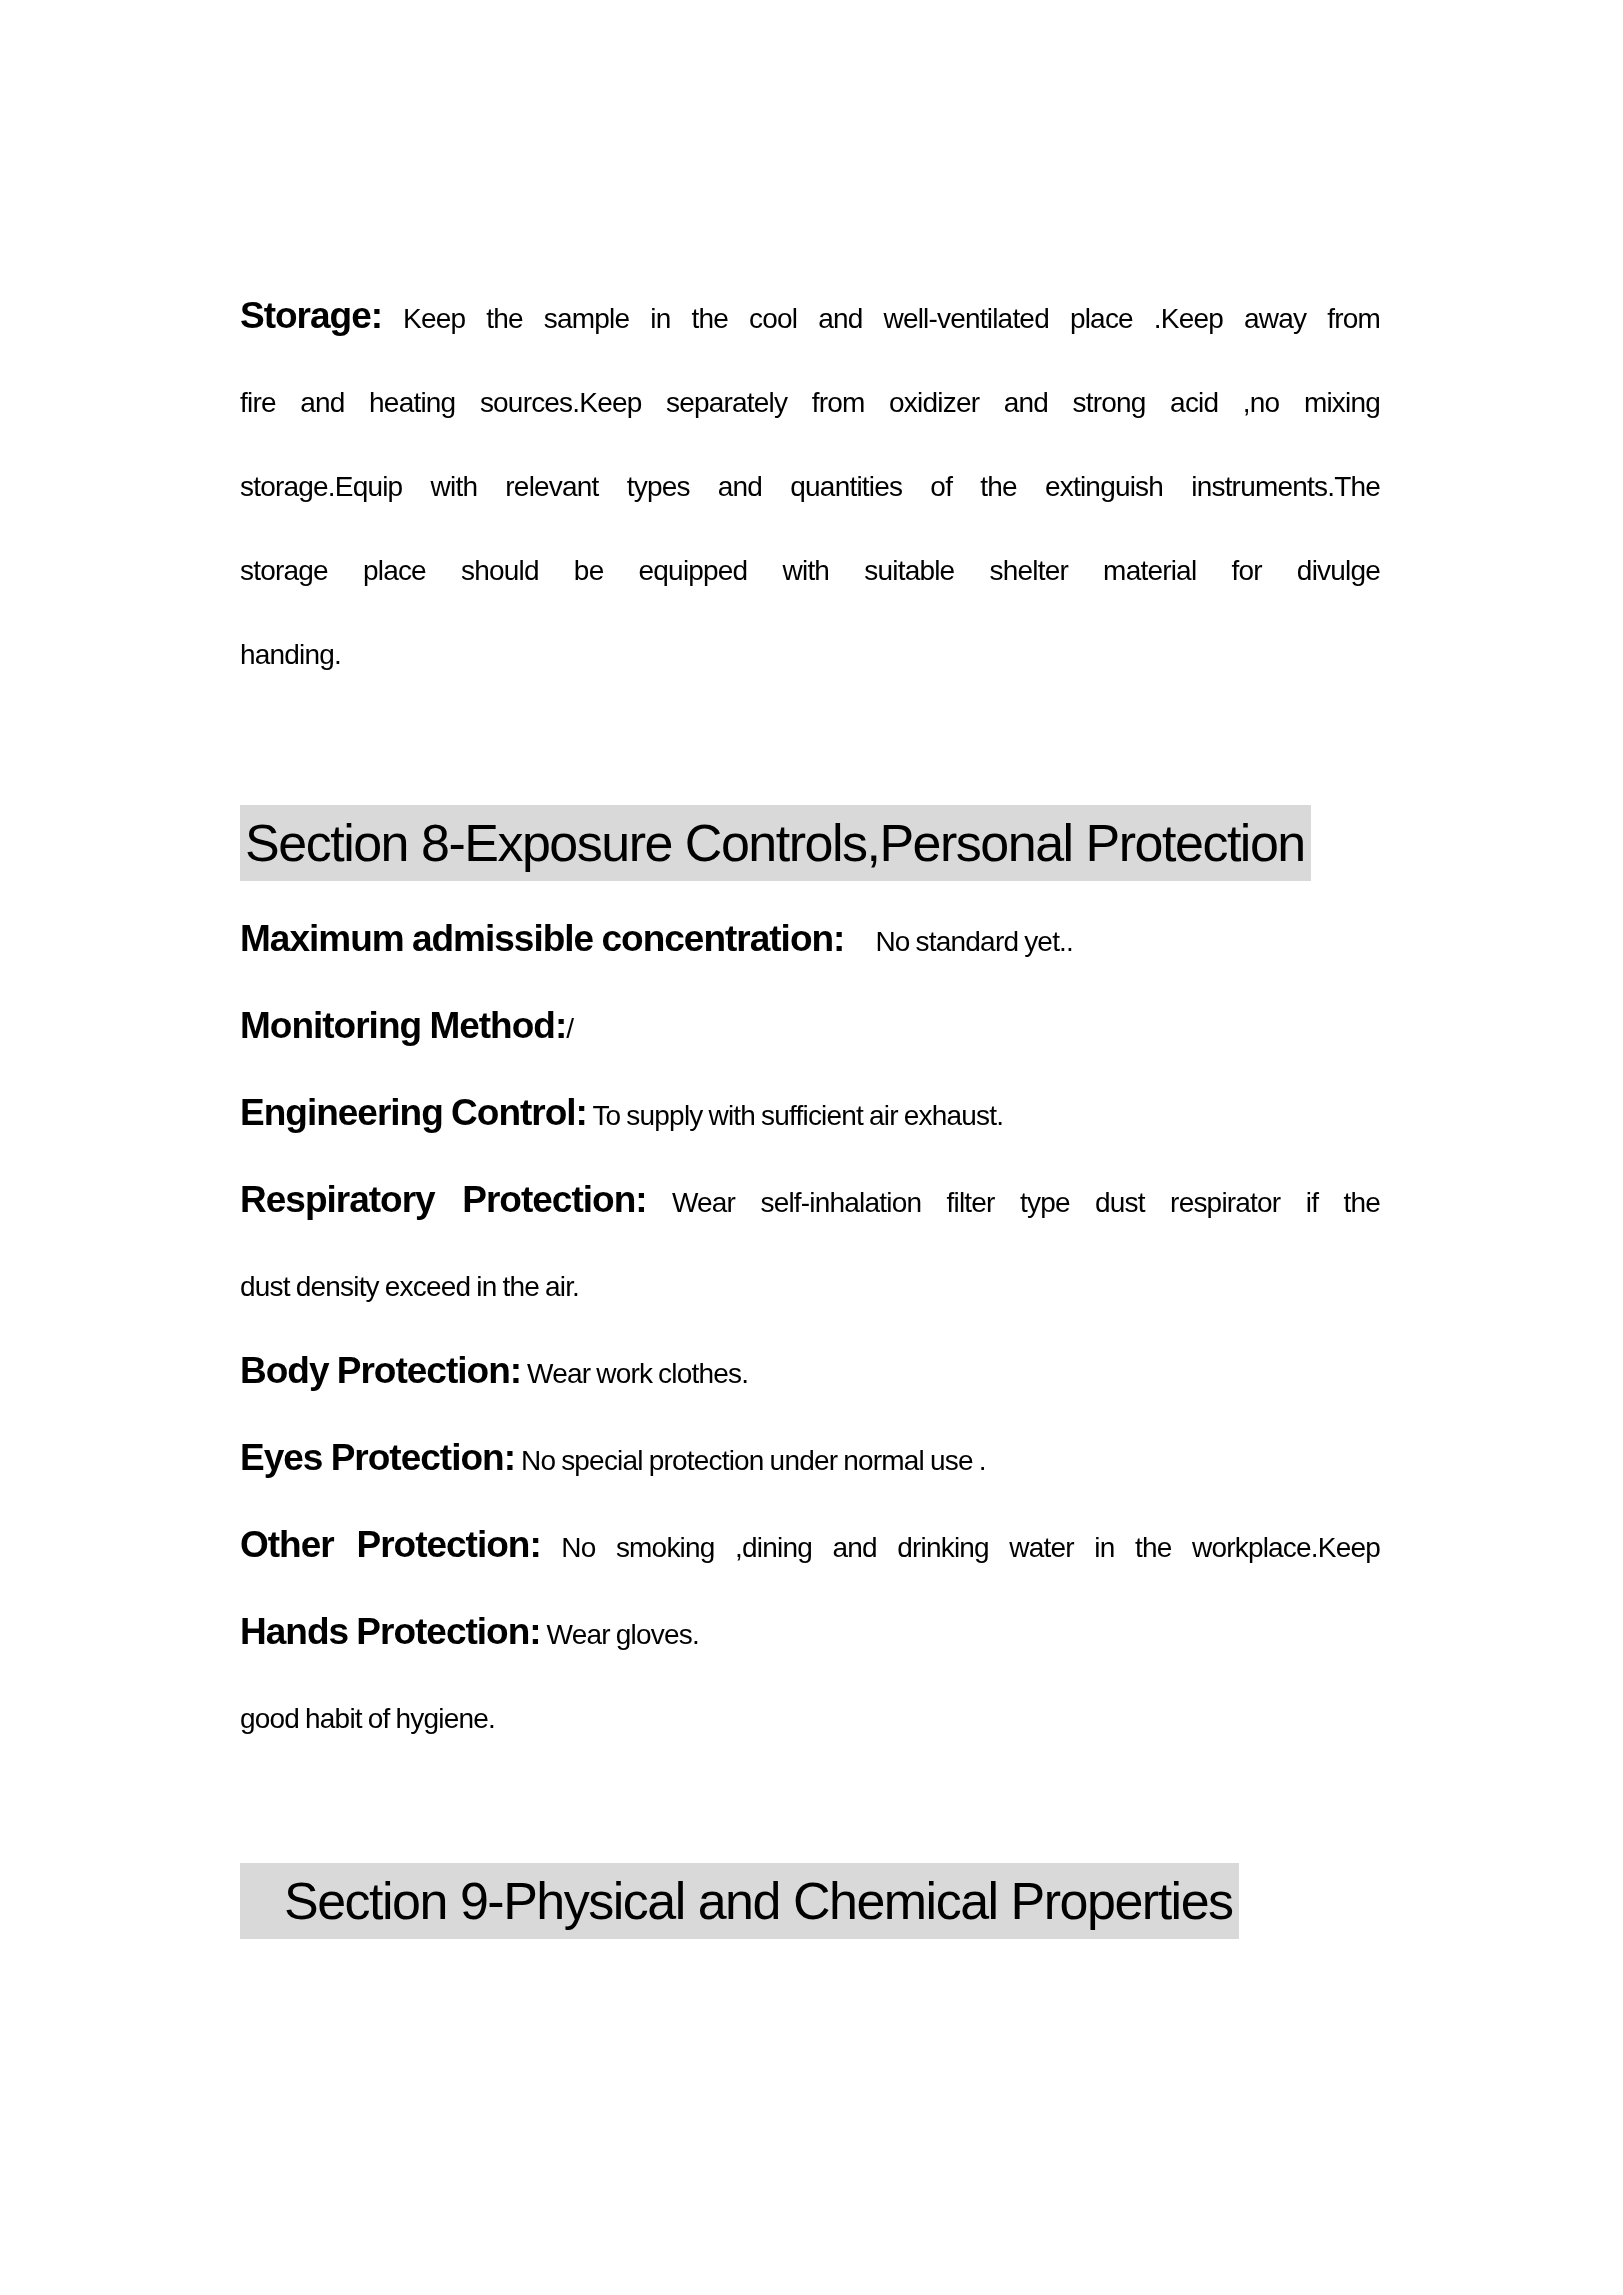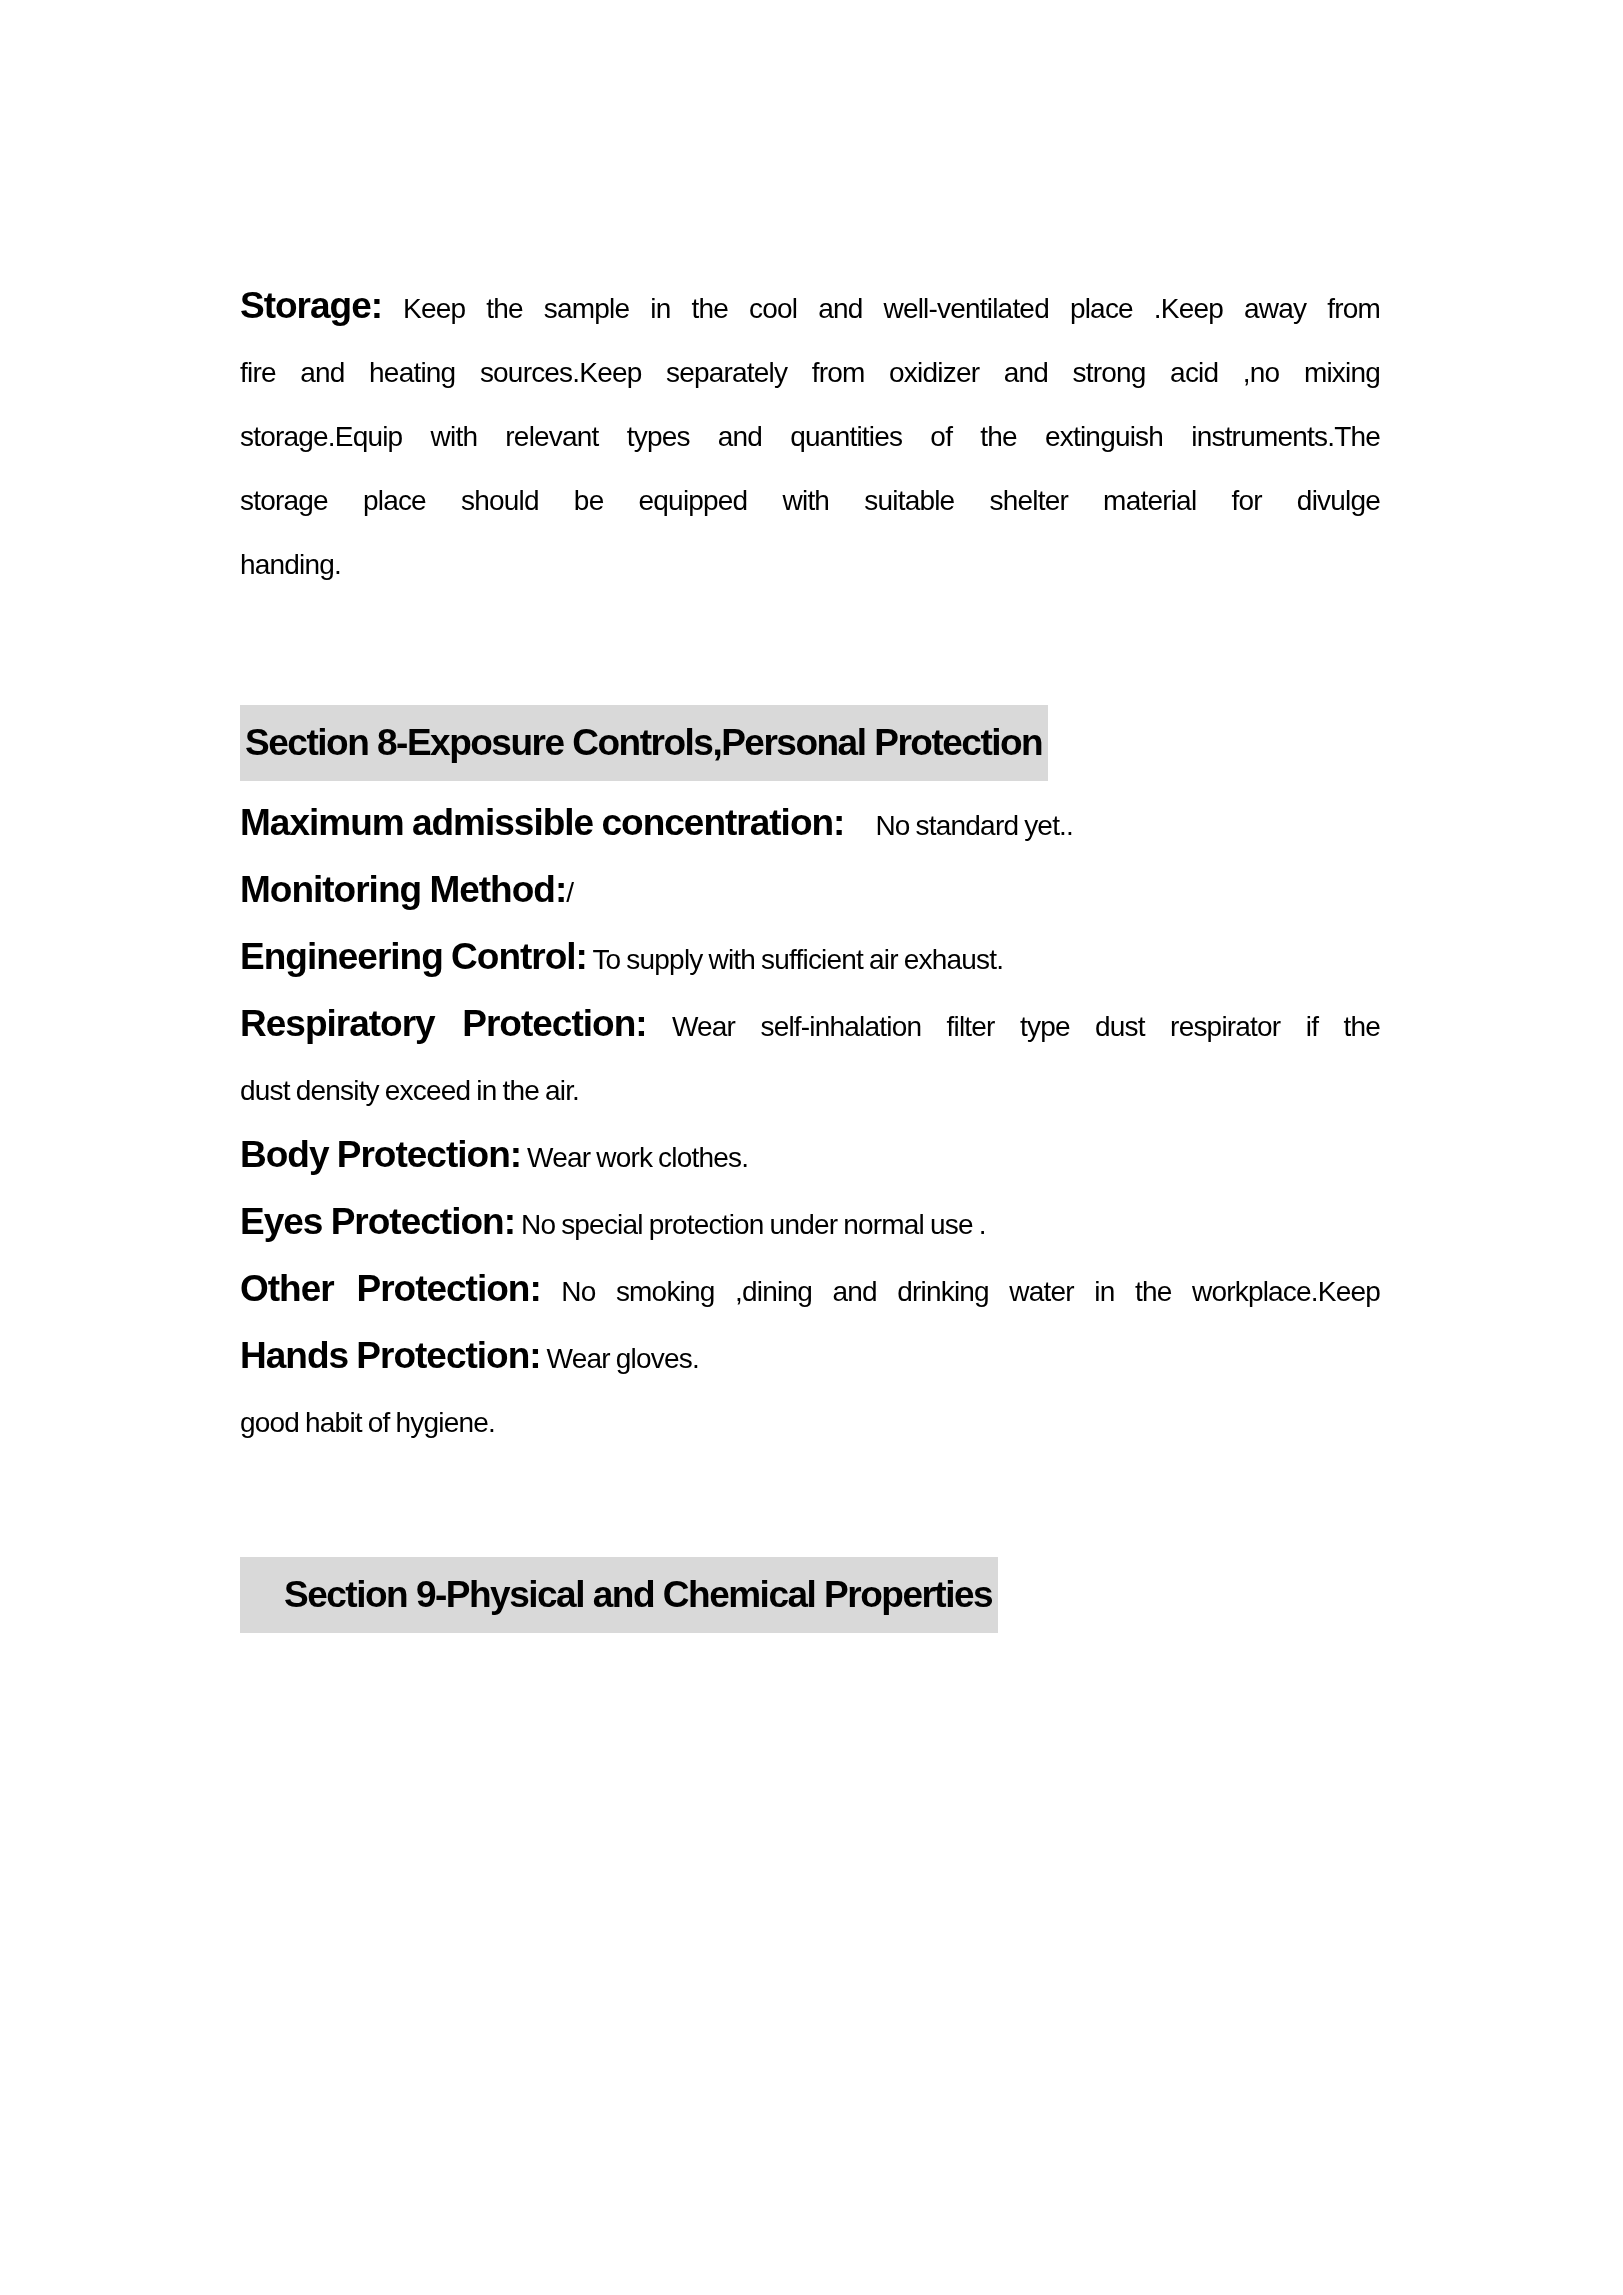--- a/index.html
+++ b/index.html
@@ -15,21 +15,21 @@
   .content {
     position: absolute;
     left: 240px;
     top: 0;
     width: 1140px;
   }
   
   .para { margin: 0; }
   .line {
     font-size: 28px;
-    line-height: 64px;
+    line-height: 84px;
     letter-spacing: -0.8px;
     word-spacing: -1px;
   }
   .line.just { text-align: justify; text-align-last: justify; }
   .line.left { text-align: left; }
   .seg-label {
     font-weight: bold;
     font-size: 37px;
     letter-spacing: -1px;
   }
@@ -39,22 +39,22 @@
     font-weight: bold;
     font-size: 37px;
     letter-spacing: -1px;
   }
   .seg-gap { display: inline-block; width: 31px; }
   
   .heading { margin: 0; line-height: 76px; }
   .heading .hl {
     display: inline-block;
     line-height: 76px;
-    font-size: 37px;
-    font-weight: bold;
+    font-size: 52px;
+    font-weight: normal;
     letter-spacing: -1.5px;
     padding: 0 6.1px 0 5.1px;
   }
   
   [data-name="storage-paragraph"]   { padding-top: 274px; }
   [data-name="section-8-heading"]   { margin-top: 108px; }
   [data-name="exposure-lines"]      { margin-top: 0; }
   [data-name="section-9-heading"]   { margin-top: 102px; }
   [data-name="physical-lines"]      { margin-top: 3.6px; }
 </style>

